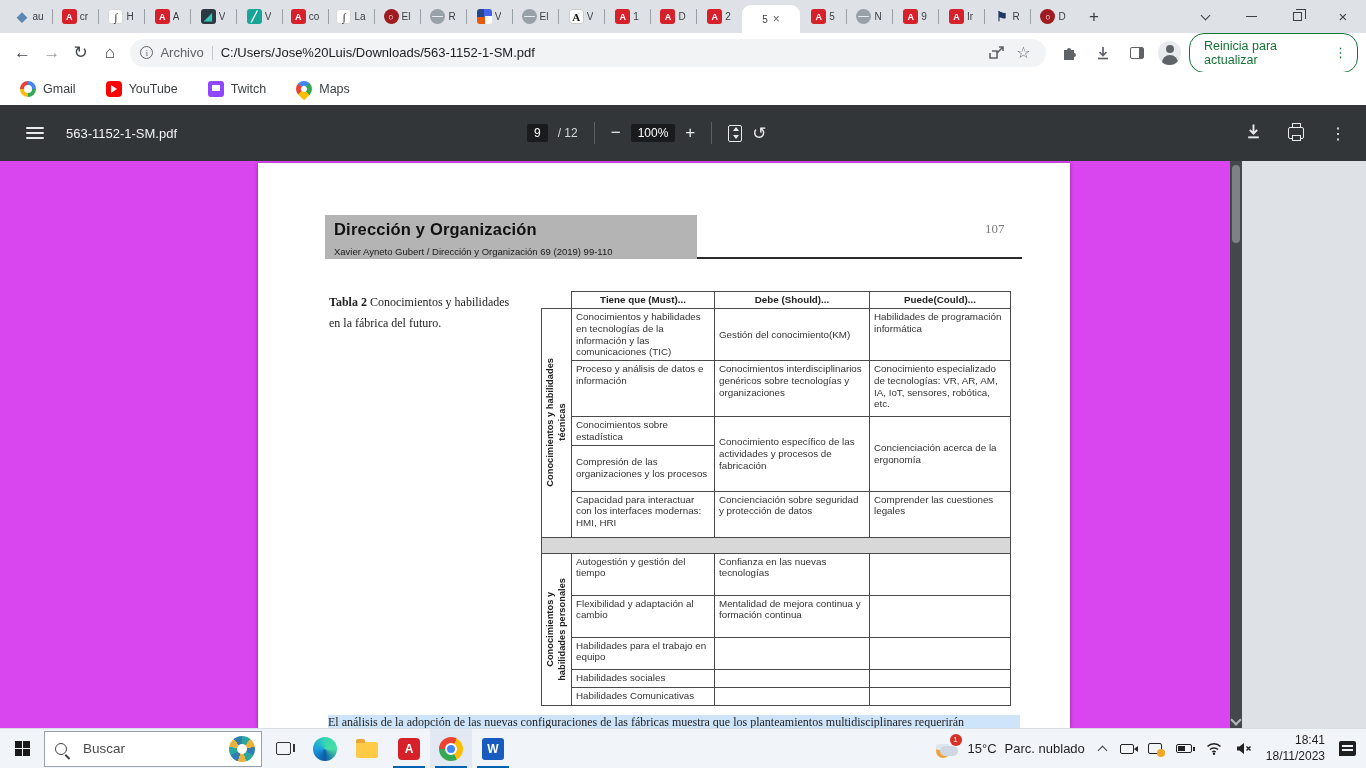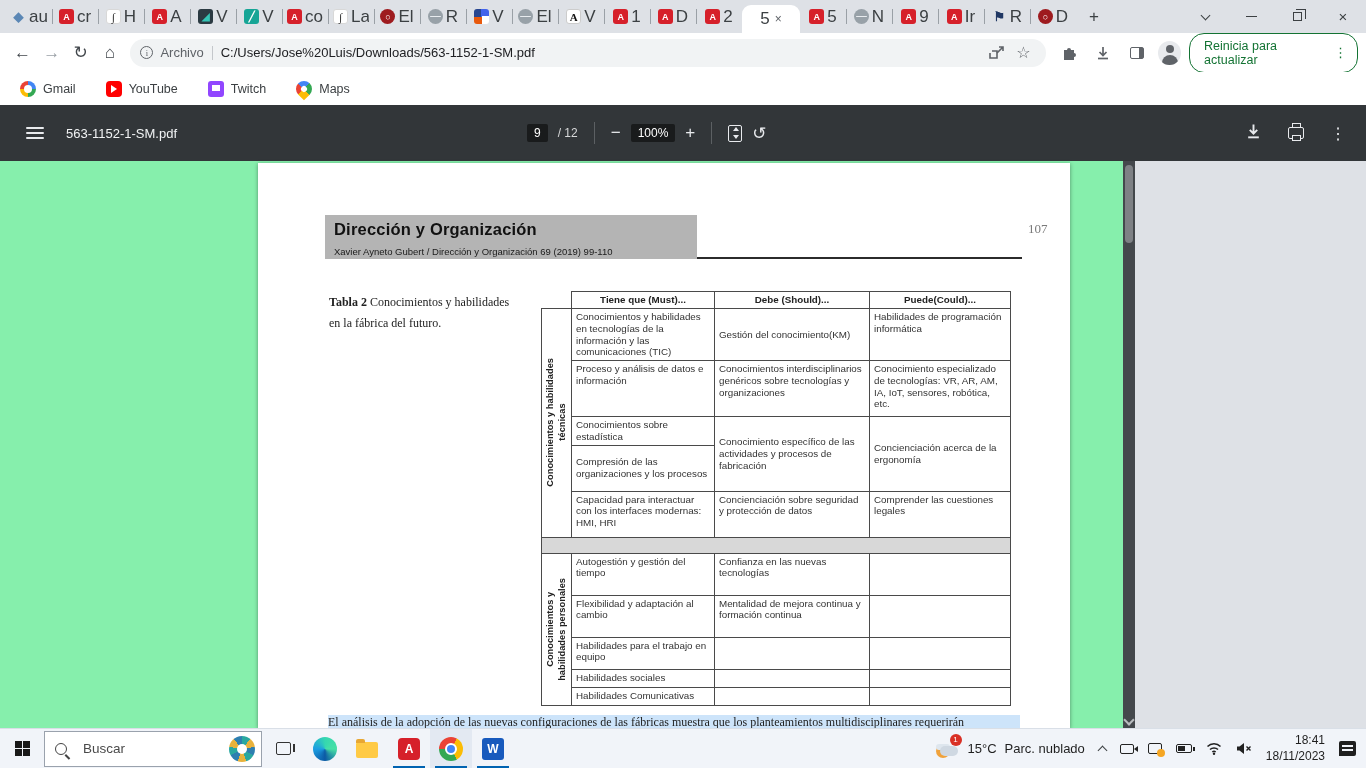--- a/index.html
+++ b/index.html
@@ -6,21 +6,21 @@
   html,body { width:1366px; height:768px; overflow:hidden; font-family:"Liberation Sans",sans-serif; background:#dee1e6; }
   #screen { position:relative; width:1366px; height:768px; }
 
   
   #tabbar { position:absolute; top:0; left:0; width:1366px; height:33px; background:#dee1e6; display:flex; align-items:center; }
   #tabs { display:flex; align-items:stretch; height:33px; padding-left:6px; }
   .tab { width:46px; display:flex; align-items:center; justify-content:center; gap:3px; cursor:pointer; position:relative; }
   .tab + .tab::before { content:""; position:absolute; left:0; top:9px; height:15px; width:1px; background:#9aa0a6; }
   .tab.active { width:58px; background:#fff; border-radius:9px 9px 0 0; margin-top:5px; }
   .tab.active::before, .tab.active + .tab::before { display:none; }
-  .tab .lbl { font-size:17px; color:#3c4043; white-space:nowrap; overflow:hidden; max-width:18px; }
+  .tab .lbl { font-size:10px; color:#3c4043; white-space:nowrap; overflow:hidden; max-width:18px; }
   .tab .close { font-size:12px; color:#5f6368; margin-left:2px; }
   .fav { width:15px; height:15px; border-radius:3px; display:flex; align-items:center; justify-content:center; font-size:9px; font-weight:bold; color:#fff; flex:0 0 auto; }
   .fav.acrobat { background:#d6202a; }
   .fav.globe { background:#98a1a8; border-radius:50%; position:relative; }
   .fav.globe::after { content:""; position:absolute; left:2px; right:2px; top:6.5px; height:1.5px; background:#e8ebee; border-radius:1px; }
   .fav.gem { background:transparent; color:#5b87b5; font-size:13px; }
   .fav.script { background:#fff; border:1px solid #d8d8d8; color:#222; font-family:"Liberation Serif",serif; font-style:italic; font-size:11px; }
   .fav.photo { background:#2b3a42; color:#35c4b5; font-size:10px; }
   .fav.chart { background:#16a596; color:#fff; font-size:10px; }
   .fav.target { background:#9e1b1f; border-radius:50%; color:#fff; font-size:9px; }
@@ -85,26 +85,26 @@
   .fiticon { width:14px; height:17px; border:1.6px solid #e8eaed; border-radius:2px; position:relative; cursor:pointer; }
   .fiticon::before { content:""; position:absolute; left:3.5px; top:1.5px; border-left:3px solid transparent; border-right:3px solid transparent; border-bottom:4px solid #e8eaed; }
   .fiticon::after { content:""; position:absolute; left:3.5px; bottom:1.5px; border-left:3px solid transparent; border-right:3px solid transparent; border-top:4px solid #e8eaed; }
   #pdfright { position:absolute; right:20px; display:flex; align-items:center; gap:26px; }
   .printer { width:16px; height:12px; border:1.6px solid #e8eaed; border-radius:2px; position:relative; cursor:pointer; }
   .printer::before { content:""; position:absolute; left:2.5px; top:-5px; width:7px; height:3px; border:1.6px solid #e8eaed; border-bottom:none; }
   .printer::after { content:""; position:absolute; left:2.5px; bottom:-3px; width:7px; height:4px; background:#323639; border:1.6px solid #e8eaed; }
   .kebab { font-size:16px; cursor:pointer; }
 
   
-  #content { position:absolute; top:161px; left:0; width:1135px; height:567px; background:#86efac; }
+  #content { position:absolute; top:161px; left:0; width:1242px; height:567px; background:#d946ef; }
   #pdfpage { position:absolute; left:258px; top:2px; width:812px; height:565px; background:#fff; box-shadow:0 1px 4px rgba(0,0,0,.4); overflow:hidden; }
   #jheader { position:absolute; left:67px; top:52px; width:372px; height:44px; background:#b4b4b4; padding:5px 10px 0 9px; }
   #jheader .jtitle { font-size:16.5px; font-weight:bold; color:#111; letter-spacing:.2px; }
   #jheader .jcite { font-size:9.5px; color:#1a1a1a; margin-top:7px; }
-  #pagenum { position:absolute; left:770px; top:58px; font-family:"Liberation Serif",serif; font-size:13px; color:#7a7a7a; }
+  #pagenum { position:absolute; left:727px; top:58px; font-family:"Liberation Serif",serif; font-size:13px; color:#7a7a7a; }
   #jrule { position:absolute; left:439px; top:94px; width:325px; height:2px; background:#2b2b2b; }
   #caption { position:absolute; left:71px; top:129px; font-family:"Liberation Serif",serif; font-size:12px; color:#222; line-height:1.75; }
   #partialtext { position:absolute; left:70px; top:552px; width:692px; font-family:"Liberation Serif",serif; font-size:12px; color:#222; background:#cde4fa; white-space:nowrap; overflow:hidden; }
 
   
   #skilltable { position:absolute; left:283px; top:128px; border-collapse:collapse; table-layout:fixed; }
   #skilltable td, #skilltable th { border:1px solid #4a4a4a; font-size:9.8px; color:#333; padding:2px 4px; vertical-align:top; line-height:1.2; text-align:left; font-weight:normal; }
   #skilltable th { font-weight:bold; text-align:center; color:#222; vertical-align:middle; }
   #skilltable .corner { border:none; background:#fff; }
   #skilltable .vlabel { width:30px; text-align:center; vertical-align:middle; padding:0; }

